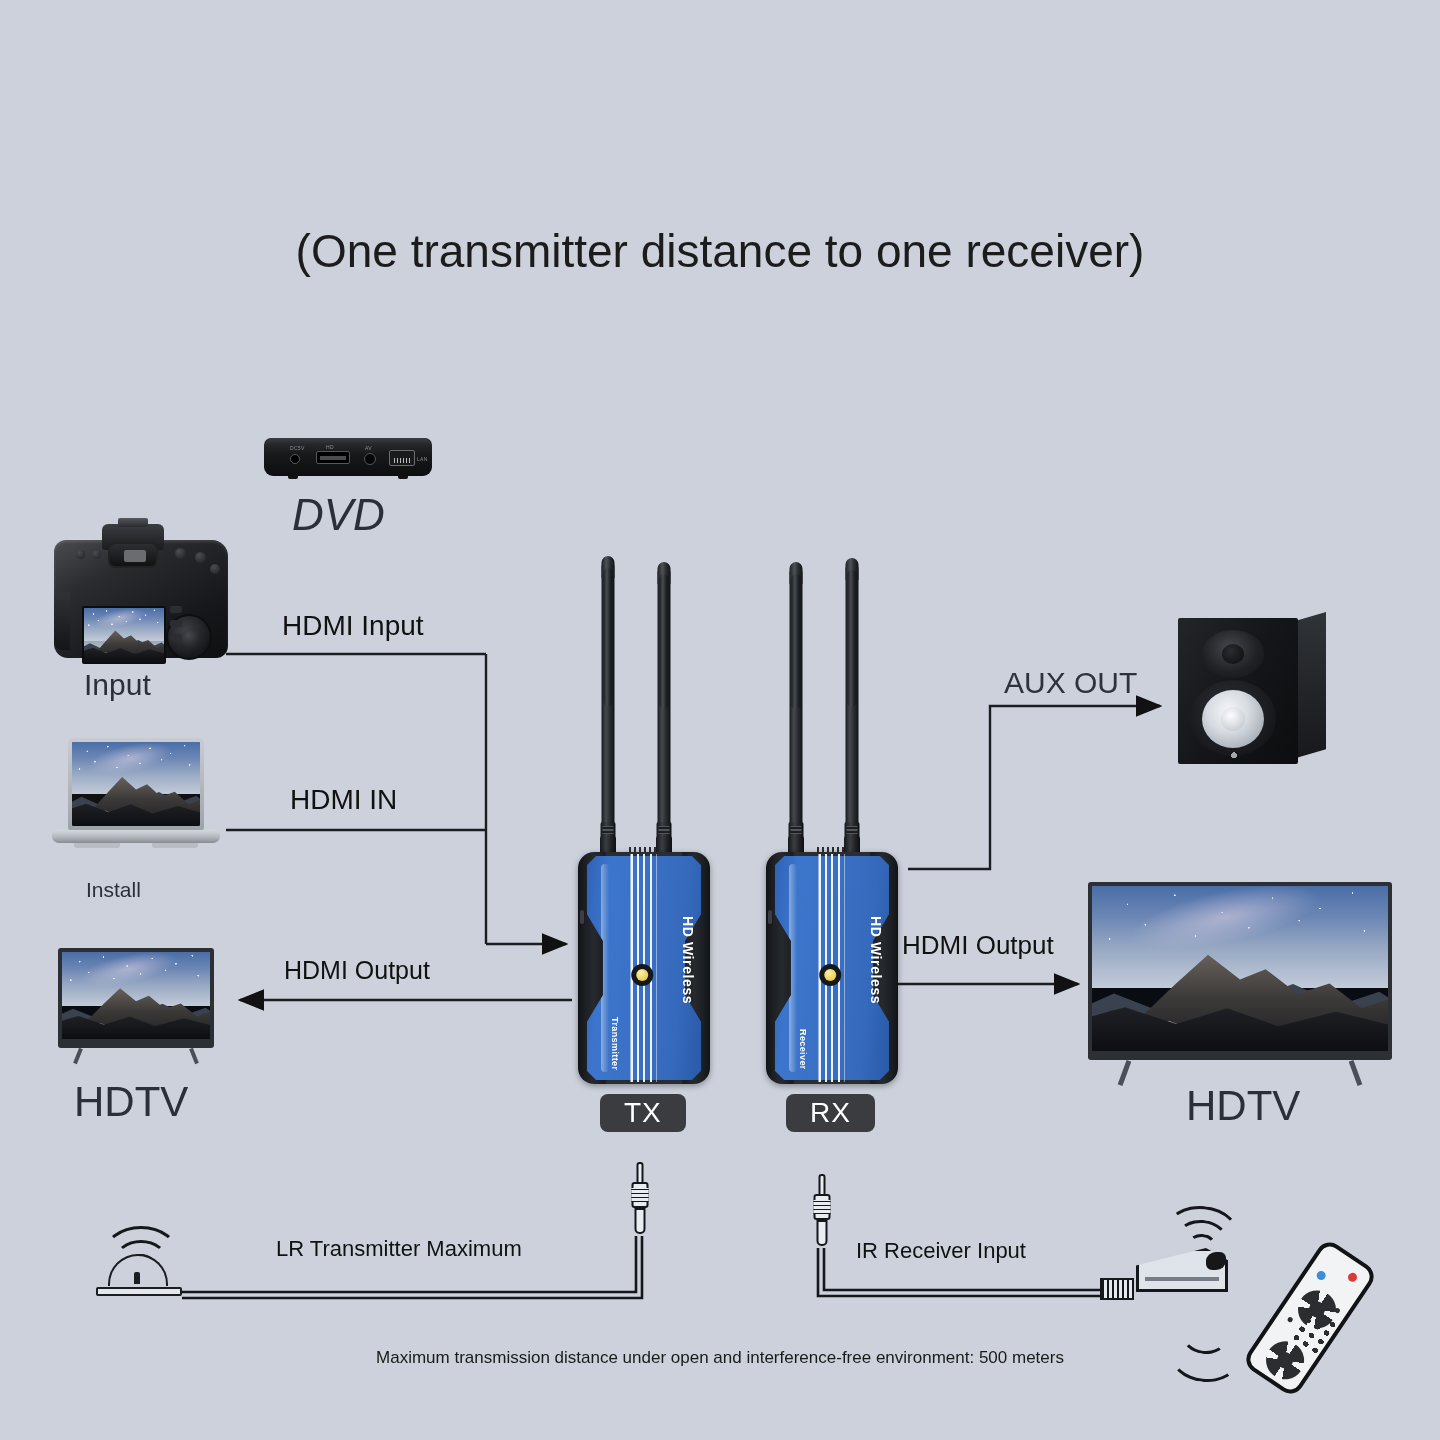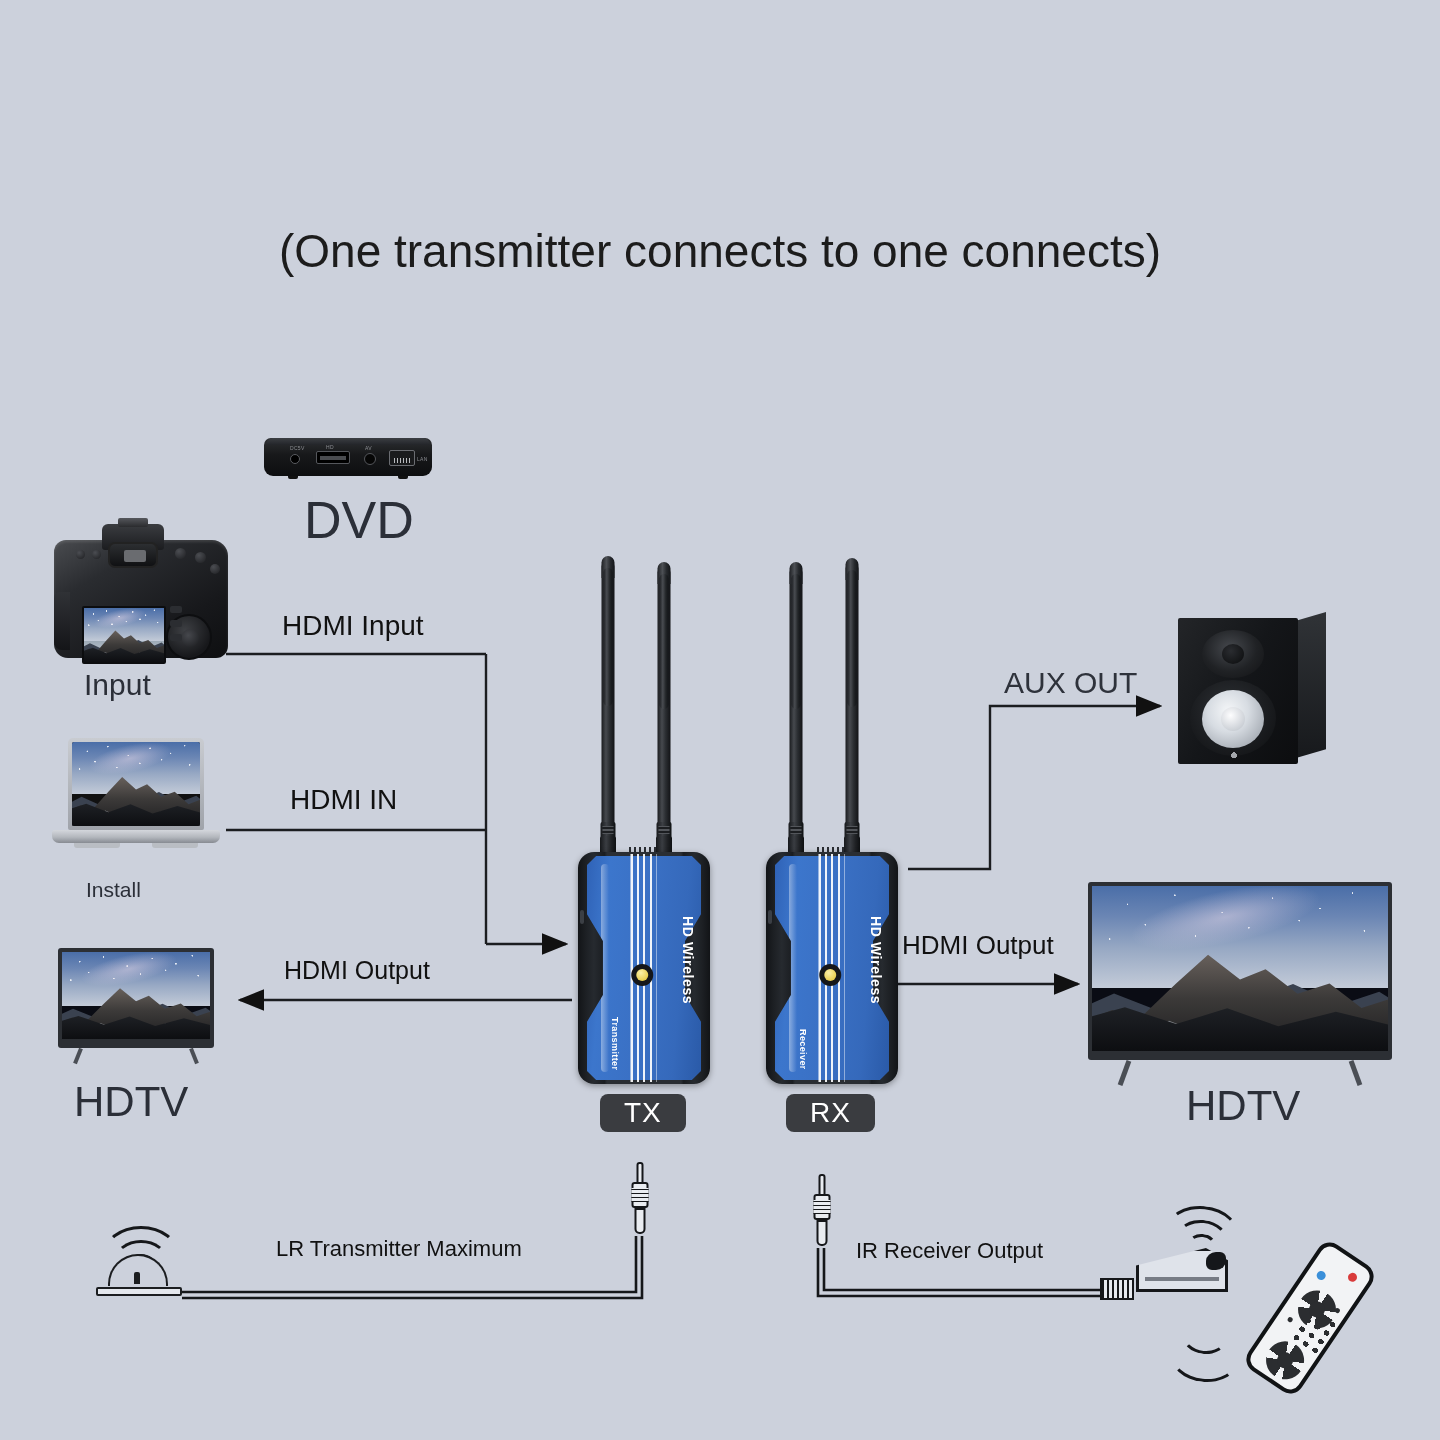--- a/index.html
+++ b/index.html
@@ -398,21 +398,22 @@
       radial-gradient(3px 2.6px at 17% 90%, #2b2d30 98%, transparent),
       radial-gradient(3px 2.6px at 50% 90%, #2b2d30 98%, transparent),
       radial-gradient(3px 2.6px at 83% 90%, #2b2d30 98%, transparent);
   }
 </style>
 </head>
 <body style="background: rgb(204, 209, 220);">
 
 <div id="stage">
 
-  <div class="abs" id="page-subtitle">(One transmitter connects to one connects)</div>
+  <div class="abs" id="page-subtitle">(One transmitter distance to one receiver)</div>
+  <div class="abs" id="footer-note">Maximum transmission distance under open and interference-free environment: 500 meters</div>
 
   <svg class="wires" viewBox="0 0 1440 1440">
     <defs>
       <marker id="arrR" markerWidth="11" markerHeight="9" refX="10" refY="4.5" orient="auto">
         <polygon points="0,0 11,4.5 0,9" fill="#111"></polygon>
       </marker>
       <marker id="arrL" markerWidth="11" markerHeight="9" refX="10" refY="4.5" orient="auto">
         <polygon points="0,0 11,4.5 0,9" fill="#111"></polygon>
       </marker>
     </defs>
@@ -446,21 +447,21 @@
       <div class="dvd-cap" style="left:101px; top:7px;">AV</div>
       <div class="dvd-cap" style="left:153px; top:18px;">LAN</div>
       <div class="dvd-port dvd-dc"></div>
       <div class="dvd-port dvd-hdmi"></div>
       <div class="dvd-port dvd-av"></div>
       <div class="dvd-port dvd-lan"></div>
       <div class="dvd-foot" style="left:24px;"></div>
       <div class="dvd-foot" style="right:24px;"></div>
     </div>
   </div>
-  <div class="abs lbl" style="left:304px; top:490px; font-size:52px;">DVD</div>
+  <div class="abs lbl" style="left:292px; top:490px; font-size:44px;font-style:italic;">DVD</div>
 
   <div class="abs" id="camera">
     <div class="cam-body">
       <div class="cam-grip"></div>
       <div class="cam-lcd">
         <div class="scene">
           <div class="sky"></div>
             <div class="stars"></div>
             <div class="milky"></div>
           <div class="mtn-back"></div>
@@ -661,21 +662,21 @@
   <div class="abs" style="left:1100px; top:1278px; width:34px; height:22px;
        background:repeating-linear-gradient(90deg,#15171a 0 2px,#e6e9ef 2px 5px); border:2.5px solid #15171a;"></div>
 
   <div class="abs jack" style="left:804px; top:1174px; width:36px; height:80px;">
     <div class="jack-pin" style="top:0px;  height:22px;"></div>
     <div class="jack-body" style="top:20px; height:26px;"></div>
     <div class="jack-rings" style="top:26px; height:14px;"></div>
     <div class="jack-strain" style="top:46px; height:26px;"></div>
   </div>
 
-  <div class="abs lbl-dark" style="left:856px; top:1238px; font-size:22px;">IR Receiver Output</div>
+  <div class="abs lbl-dark" style="left:856px; top:1238px; font-size:22px;">IR Receiver Input</div>
 
   <div class="abs" id="remote">
     <div class="rmt-body">
       <div class="rmt-dot" style="left:36px; top:10px; width:9px; height:9px; background:#d93b3b;"></div>
       <div class="rmt-dot" style="left:9px; top:26px; width:9px; height:9px; background:#3b8fd9;"></div>
       <div class="rmt-dpad" style="left:10px; top:42px;"></div>
       <div class="rmt-dot" style="left:44px; top:48px; width:5px; height:5px; background:#2b2d30;"></div>
       <div class="rmt-dot" style="left:10px; top:82px; width:5px; height:5px; background:#2b2d30;"></div>
       <div class="rmt-kp" style="left:22px; top:60px;"></div>
       <div class="rmt-dpad" style="left:12px; top:102px;"></div>

